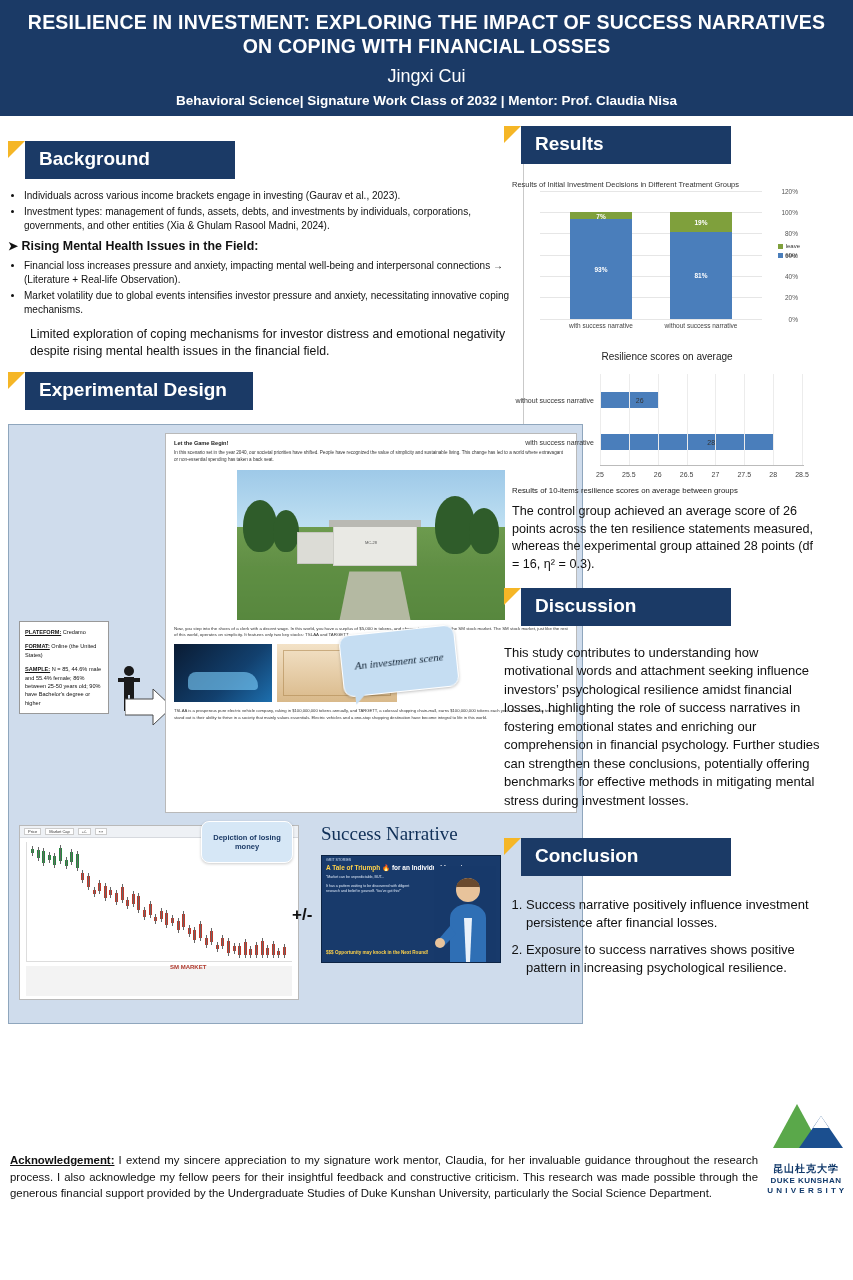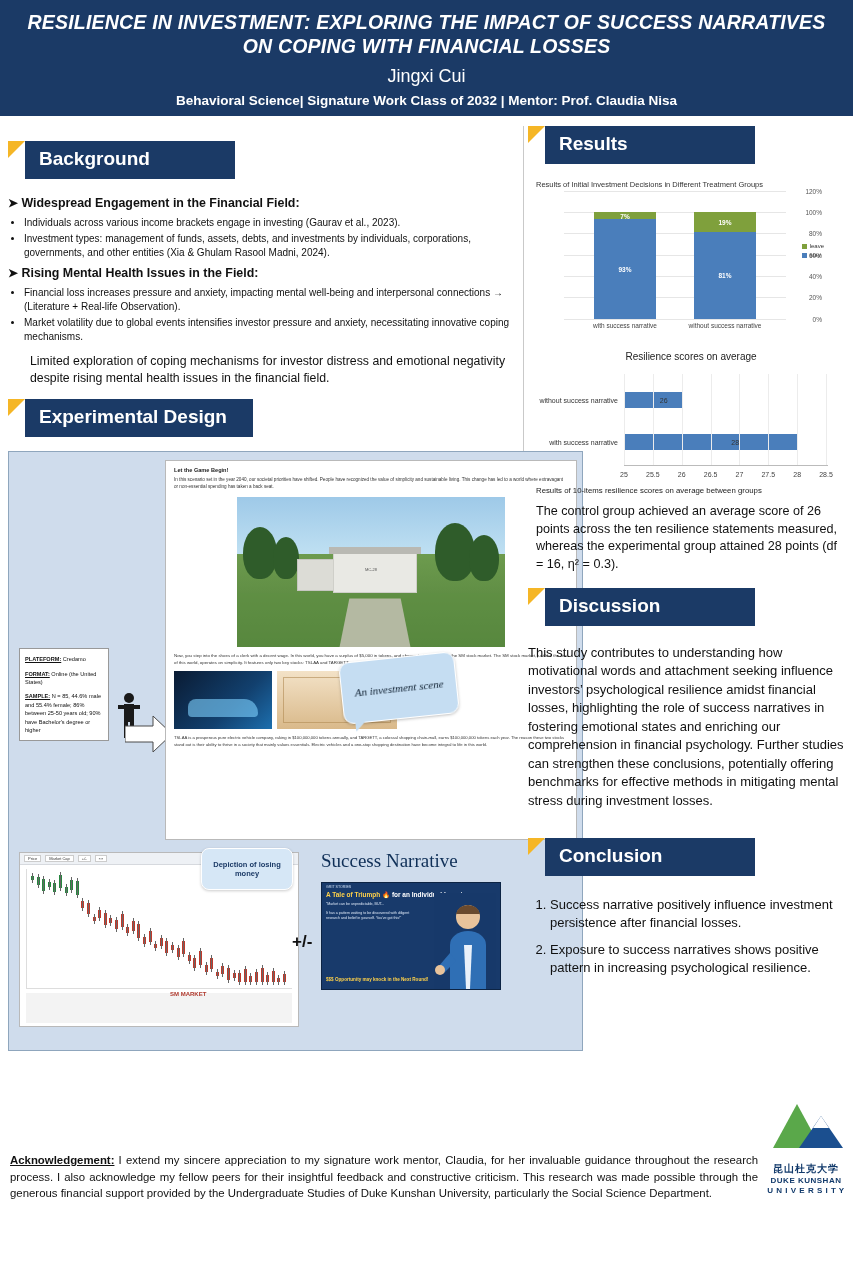--- a/index.html
+++ b/index.html
@@ -19,38 +19,37 @@
     color: #fff;
     padding: 10px 20px 8px 20px;
     text-align: center;
   }
   .header .title {
     font-size: 19.5px;
     font-weight: bold;
     line-height: 1.25;
     letter-spacing: .2px;
     text-transform: uppercase;
-    font-style: italic;
   }
   .header .author {
     font-size: 18px;
     margin-top: 7px;
     font-weight: normal;
     text-align: center;
   }
   .header .affil {
     font-size: 13.5px;
     font-weight: bold;
     margin-top: 6px;
   }
 
   
   .body-wrap { position: relative; width: 853px; height: 1134px; }
   .col-left  { position: absolute; left: 8px;  top: 21px; width: 512px; }
-  .col-right { position: absolute; left: 528px; top: 6px; width: 318px; }
+  .col-right { position: absolute; left: 504px; top: 6px; width: 318px; }
   .divider { position:absolute; left:523px; top:10px; width:1px; height:530px; background:#c9c9c9; }
 
   
   .banner {
     position: relative;
     margin: 4px 0 10px 0;
     display: inline-block;
   }
   .banner .flag {
     position:absolute; left:0; top:0;
@@ -234,24 +233,20 @@
   <div class="divider"></div>
 
   <div class="col-left">
 
     <div class="banner">
       <div class="flag"></div>
       <div class="bar">Background</div>
     </div>
 
     <div class="txt">
-      <div class="sub-h">
-        <span class="arrow">➤</span>
-        <span>Widespread Engagement in the Financial Field:</span>
-      </div>
       <ul class="bul">
         <li>Individuals across various income brackets engage in investing (Gaurav et al., 2023).</li>
         <li>Investment types: management of funds, assets, debts, and investments by individuals, corporations, governments, and other entities (Xia &amp; Ghulam Rasool Madni, 2024).</li>
       </ul>
 
       <div class="sub-h">
         <span class="arrow">➤</span>
         <span>Rising Mental Health Issues in the Field:</span>
       </div>
       <ul class="bul">

